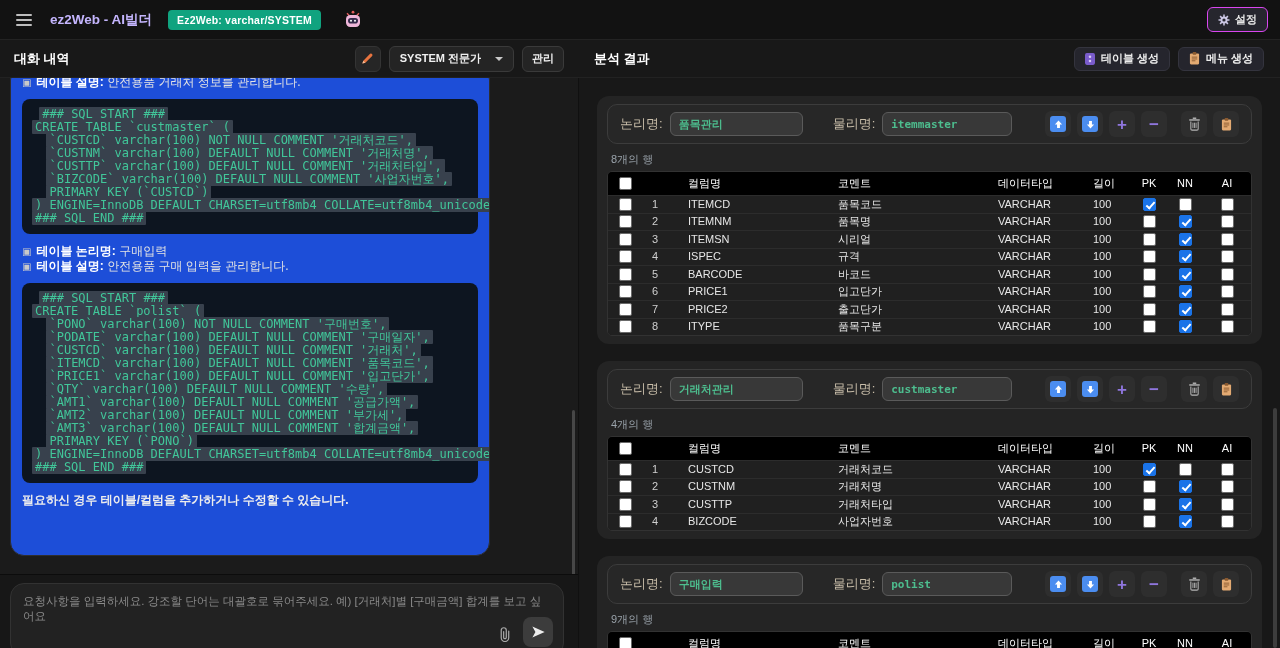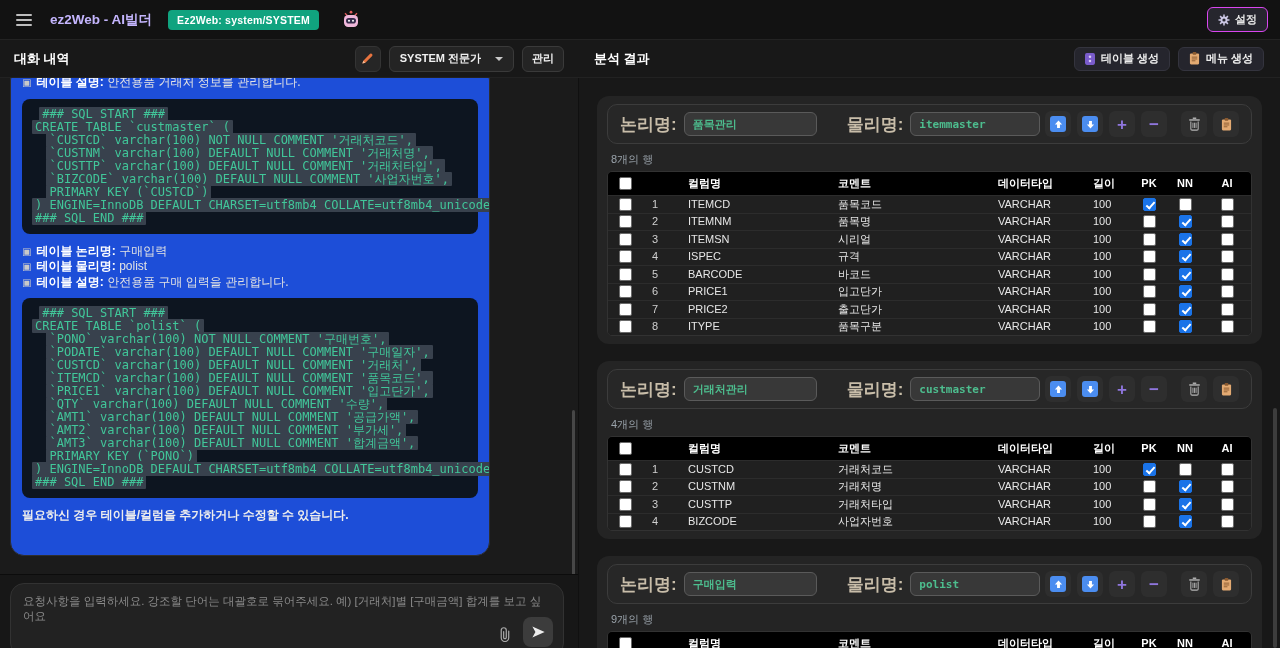--- a/index.html
+++ b/index.html
@@ -56,56 +56,56 @@
   .attach{position:absolute;right:52px;bottom:14px;cursor:pointer;display:flex}
   .send-btn{position:absolute;right:10px;bottom:9px;width:30px;height:30px;background:#3c3c3c;border:none;
     border-radius:8px;display:flex;align-items:center;justify-content:center;cursor:pointer}
   .v-scroll{position:absolute;width:3px;border-radius:2px;background:#474747}
   .left-scroll{right:3px;top:332px;height:168px}
   .right-scroll{right:3px;top:330px;height:240px;width:4px;background:#3d3d3d}
   
   .table-card{background:#242424;border-radius:12px;padding:8px 10px;margin-bottom:17px}
   .subcard{background:#272727;border:1px solid #3c3c3c;border-radius:10px;height:40px;
     display:flex;align-items:center;padding:0 12px}
-  .fld-label{font-size:17px;font-weight:bold;color:#c8bda9;margin-right:7px;white-space:nowrap}
+  .fld-label{font-size:13px;font-weight:normal;color:#c8bda9;margin-right:7px;white-space:nowrap}
   .fld{height:24px;background:#383838;border:1px solid #5a5a5a;border-radius:6px;color:#4dbd8e;
     font-family:"DejaVu Sans Mono","Liberation Mono",monospace;font-size:11px;font-weight:bold;padding:0 8px;outline:none}
   .fld-log{width:133px}.fld-phy{width:130px;margin-left:0}
   .pair2{margin-left:30px;display:flex;align-items:center}
   .chip-btns{margin-left:auto;display:flex;gap:6px;align-items:center}
   .chip{width:26px;height:26px;background:#2e2e2e;border:none;border-radius:6px;display:flex;
     align-items:center;justify-content:center;cursor:pointer}
   .chip.gap{margin-left:8px}
   .arrow-chip{width:16px;height:16px;background:#4b8df0;border-radius:3px;display:flex;align-items:center;justify-content:center}
   .pm{font-size:17px;font-weight:bold;color:#8f76dd;line-height:1}
   .row-count{font-size:11px;color:#9aa3ab;margin:8px 0 4px 4px}
   .grid{border:1px solid #323232;border-radius:5px;overflow:hidden;background:#1e1e1e}
   .grow{display:grid;grid-template-columns:34px 36px 150px 160px 95px 48px 36px 36px 1fr;
     height:17.5px;align-items:center;border-top:1px solid #2c2c2c;background:#202020}
-  .grow.ghead{height:23px;background:#000;border-top:none;font-weight:bold}
+  .grow.ghead{height:23px;background:#000;border-top:none;font-weight:normal}
   .gc{font-size:11px;color:#e6e6e6;padding-left:10px;overflow:hidden;white-space:nowrap;line-height:1}
   .ghead .gc{color:#fff}
   .gc.c-center{display:flex;justify-content:center;padding-left:0}
   .gc.cmut{color:#cfcfcf}
   .cb{width:13px;height:13px;background:#fff;border:1px solid #6a6a6a;border-radius:2px;display:inline-block;position:relative;cursor:pointer}
   .cb.on{background:#1a73e8;border-color:#1a73e8}
   .cb.on::after{content:"";position:absolute;left:4px;top:1px;width:3px;height:7px;
     border:solid #fff;border-width:0 2px 2px 0;transform:rotate(42deg)}
 </style>
 </head>
 <body>
 
 <div class="topbar">
   <div class="hamburger">
       <span></span>
       <span></span>
       <span></span>
     </div>
   <div class="app-title">ez2Web - AI빌더</div>
-  <div class="badge">Ez2Web: system/SYSTEM</div>
+  <div class="badge">Ez2Web: varchar/SYSTEM</div>
   <div class="robot">
     <svg width="20" height="20" viewBox="0 0 20 20">
       <circle cx="10" cy="2.2" r="1.4" fill="#e25c5c"></circle>
       <path d="M4 3.2 L6.2 5.4 M16 3.2 L13.8 5.4" stroke="#e25c5c" stroke-width="1.4"></path>
       <rect x="3" y="5" width="14" height="12" rx="4.2" fill="#efb6d9"></rect>
       <rect x="5" y="8" width="10" height="5.6" rx="2.8" fill="#342a4a"></rect>
       <circle cx="8" cy="10.8" r="1" fill="#fff"></circle>
         <circle cx="12" cy="10.8" r="1" fill="#fff"></circle>
     </svg>
   </div>
@@ -193,23 +193,20 @@
           <div class="cl">  <span>`BIZCODE` varchar(100) DEFAULT NULL COMMENT '사업자번호',</span></div>
           <div class="cl">  <span>PRIMARY KEY (`CUSTCD`)</span></div>
           <div class="cl"><span>) ENGINE=InnoDB DEFAULT CHARSET=utf8mb4 COLLATE=utf8mb4_unicode_ci  COMMENT='거래처관리';</span></div>
           <div class="cl"><span>### SQL END ###</span></div>
         </div>
 
       <div class="msg-line">
         <span class="blt">▣</span><b>테이블 논리명:</b><span> 구매입력</span>
       </div>
       <div class="msg-line">
-        <span class="blt">▣</span><b>테이블 물리명:</b><span> polist</span>
-      </div>
-      <div class="msg-line">
         <span class="blt">▣</span><b>테이블 설명:</b><span> 안전용품 구매 입력을 관리합니다.</span>
       </div>
 
       <div class="codeblock">
           <div class="cl"> <span>### SQL START ###</span></div>
           <div class="cl"><span>CREATE TABLE `polist` (</span></div>
           <div class="cl">  <span>`PONO` varchar(100) NOT NULL COMMENT '구매번호',</span></div>
           <div class="cl">  <span>`PODATE` varchar(100) DEFAULT NULL COMMENT '구매일자',</span></div>
           <div class="cl">  <span>`CUSTCD` varchar(100) DEFAULT NULL COMMENT '거래처',</span></div>
           <div class="cl">  <span>`ITEMCD` varchar(100) DEFAULT NULL COMMENT '품목코드',</span></div>

